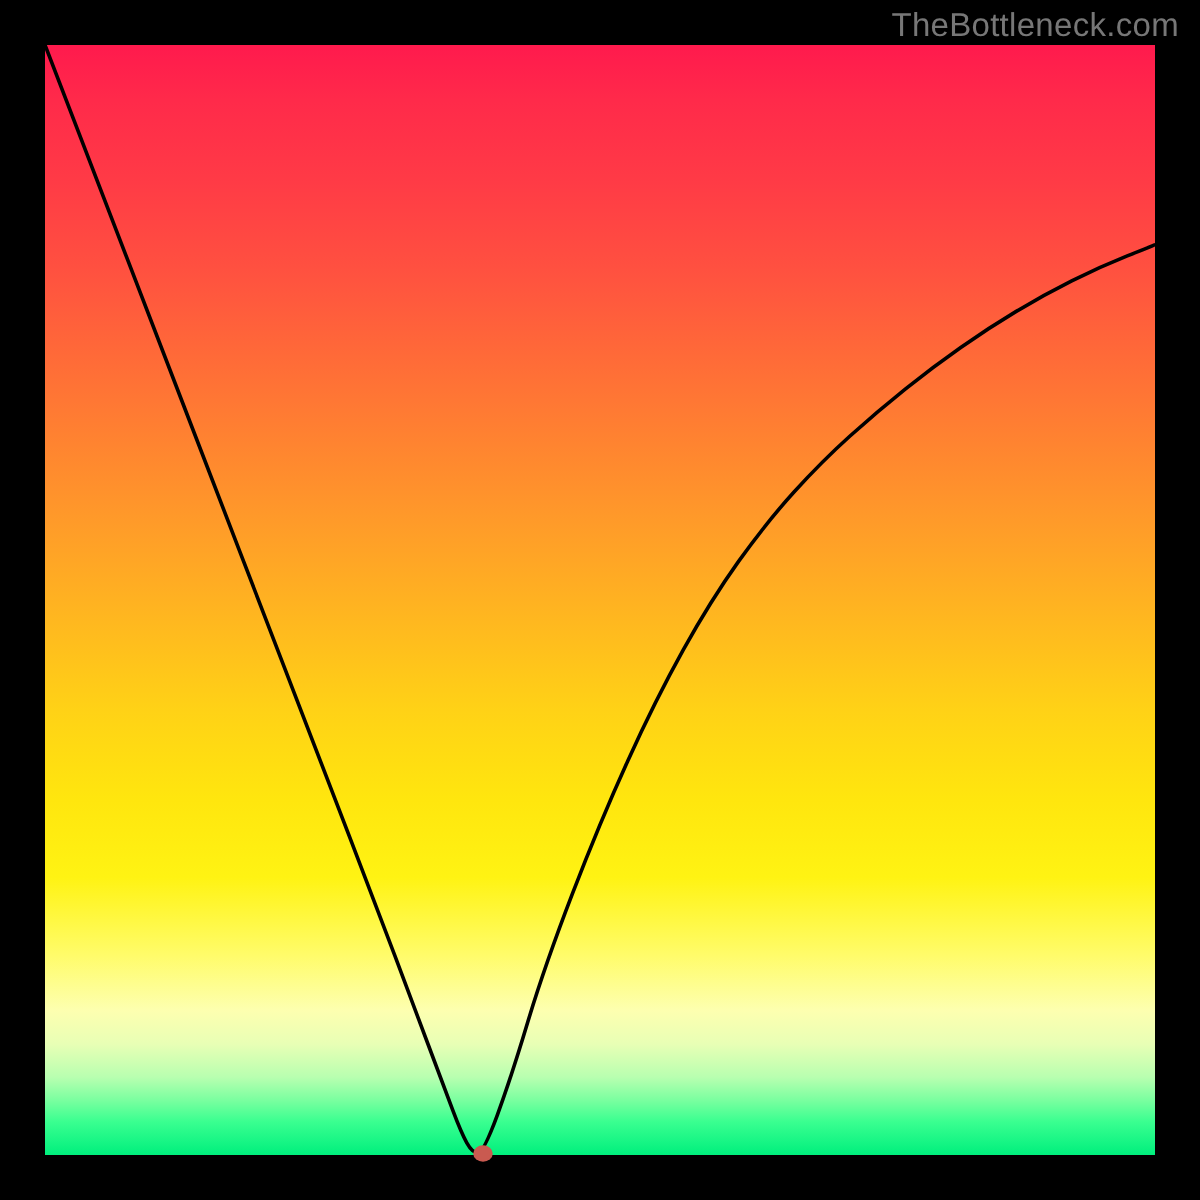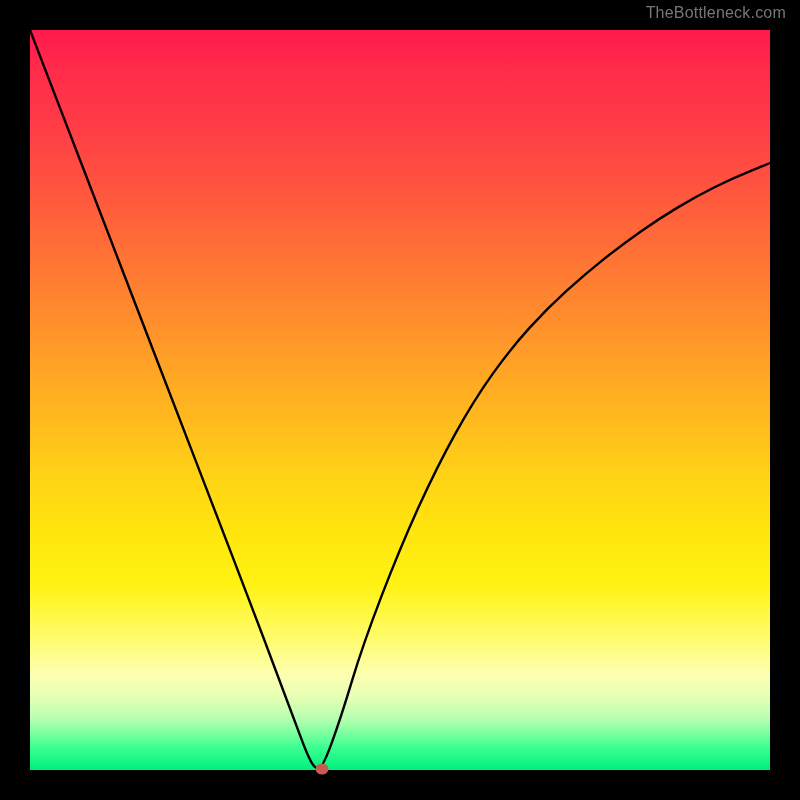--- a/index.html
+++ b/index.html
@@ -60,21 +60,21 @@
     height: 11px;
     border-radius: 50%;
     background: #c95a50;
     transform: translate(-50%, -50%);
   }
   .watermark {
     position: absolute;
     top: 4px;
     right: 14px;
     color: #777;
-    font-size: 16px;
+    font-size: 22px;
     font-weight: 500;
     letter-spacing: 0.2px;
     user-select: none;
   }
 </style>
 </head>
 <body>
 
 <div class="frame">
 

